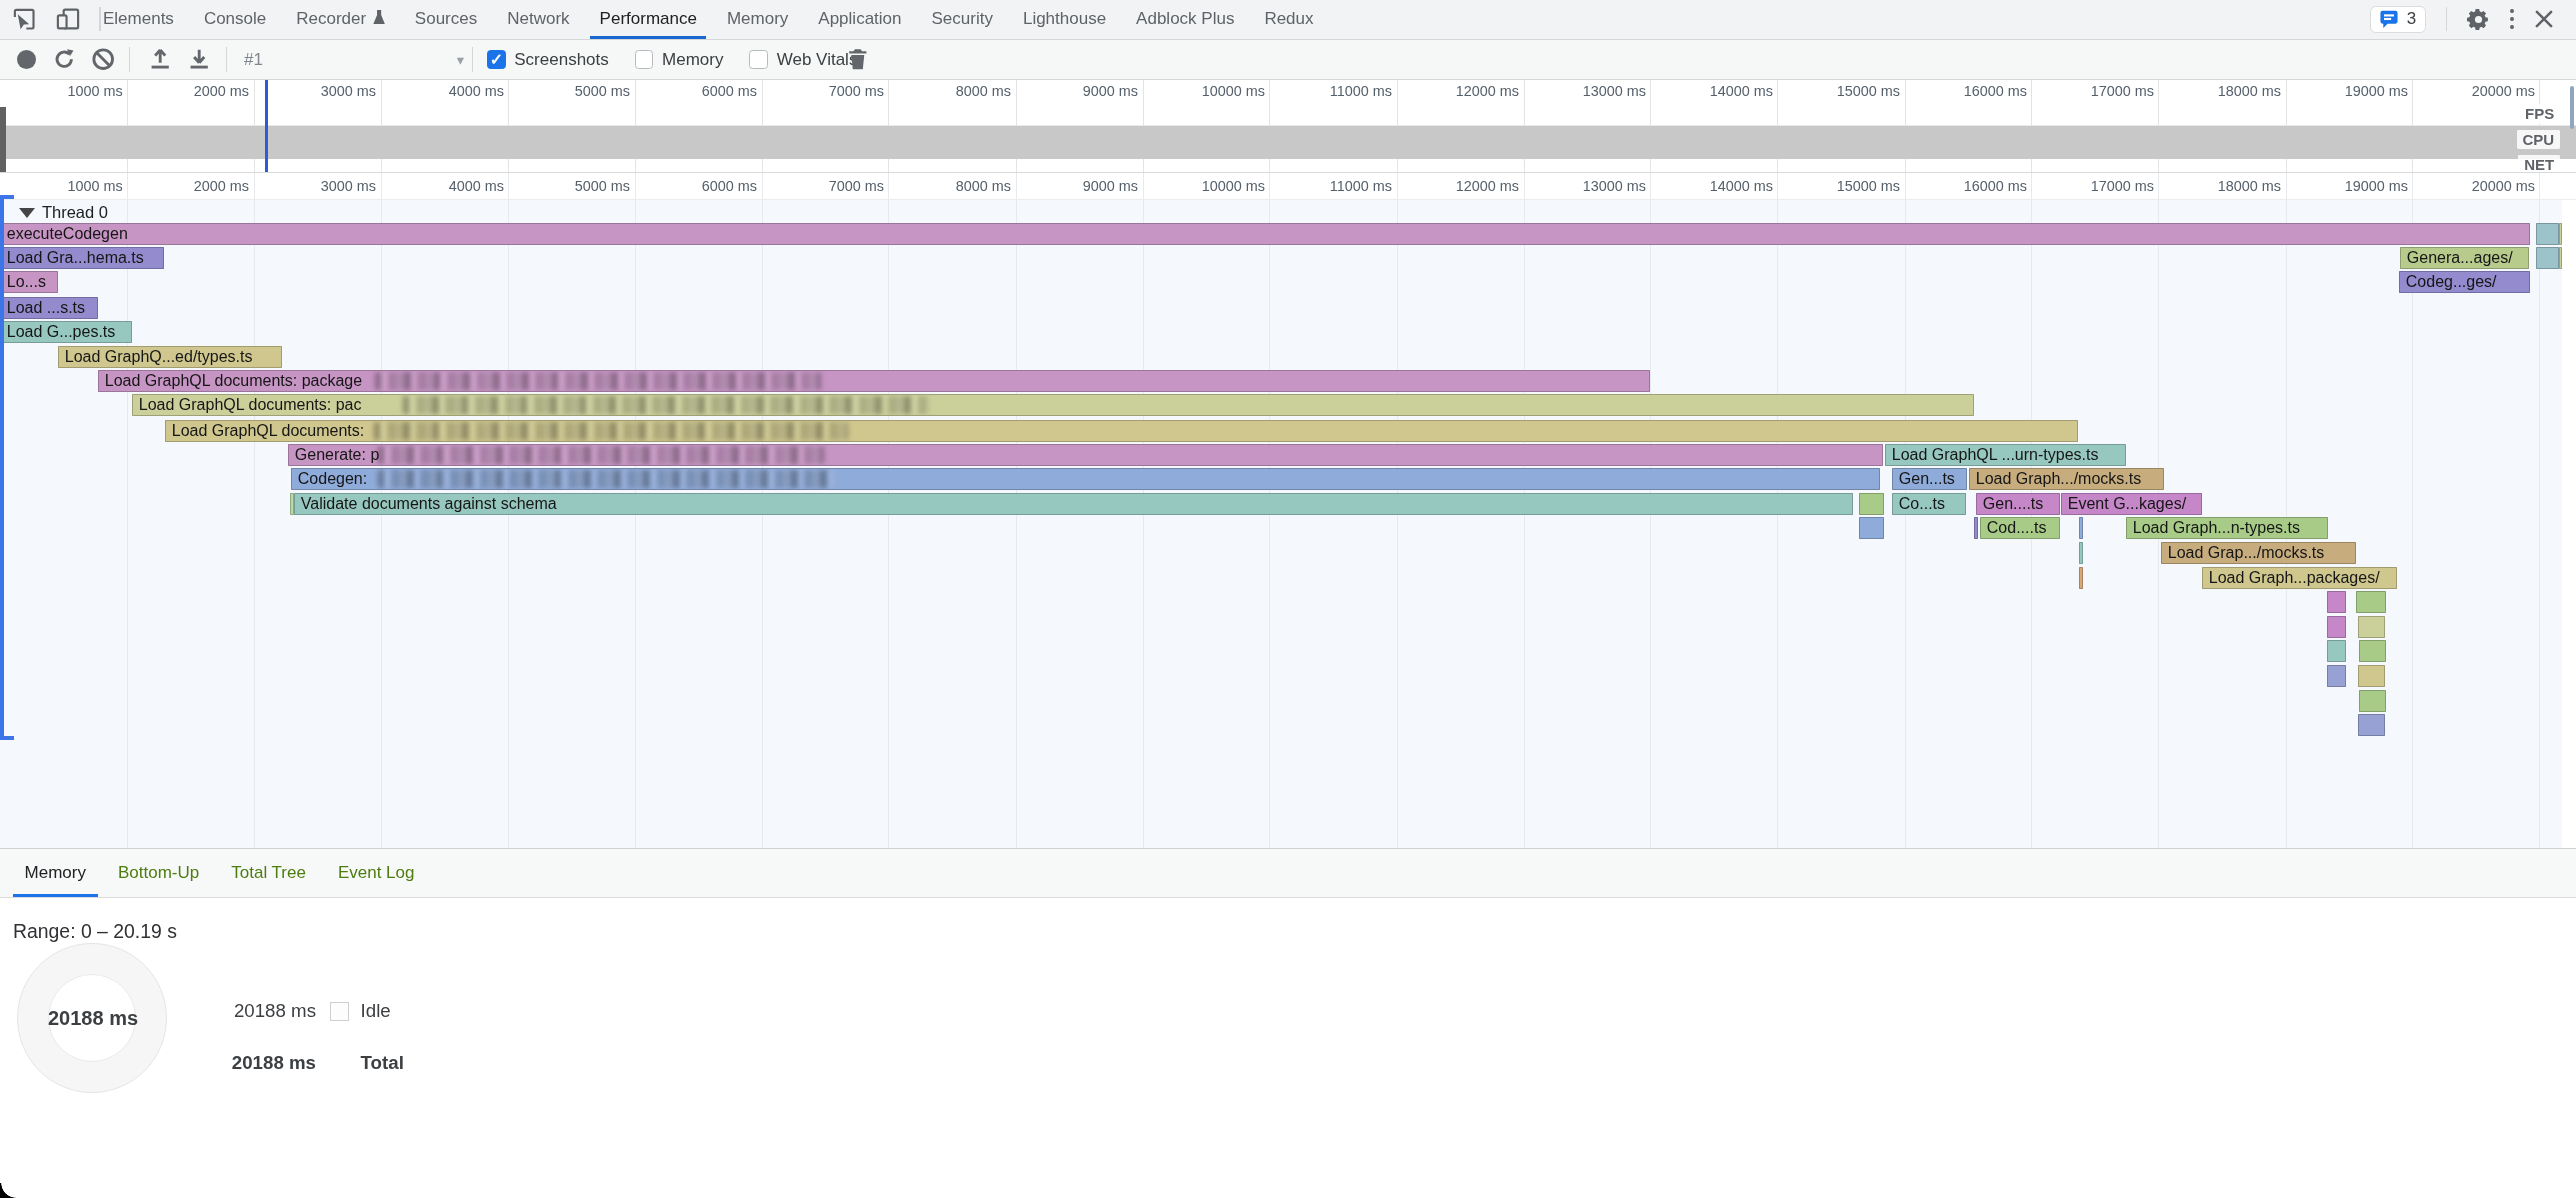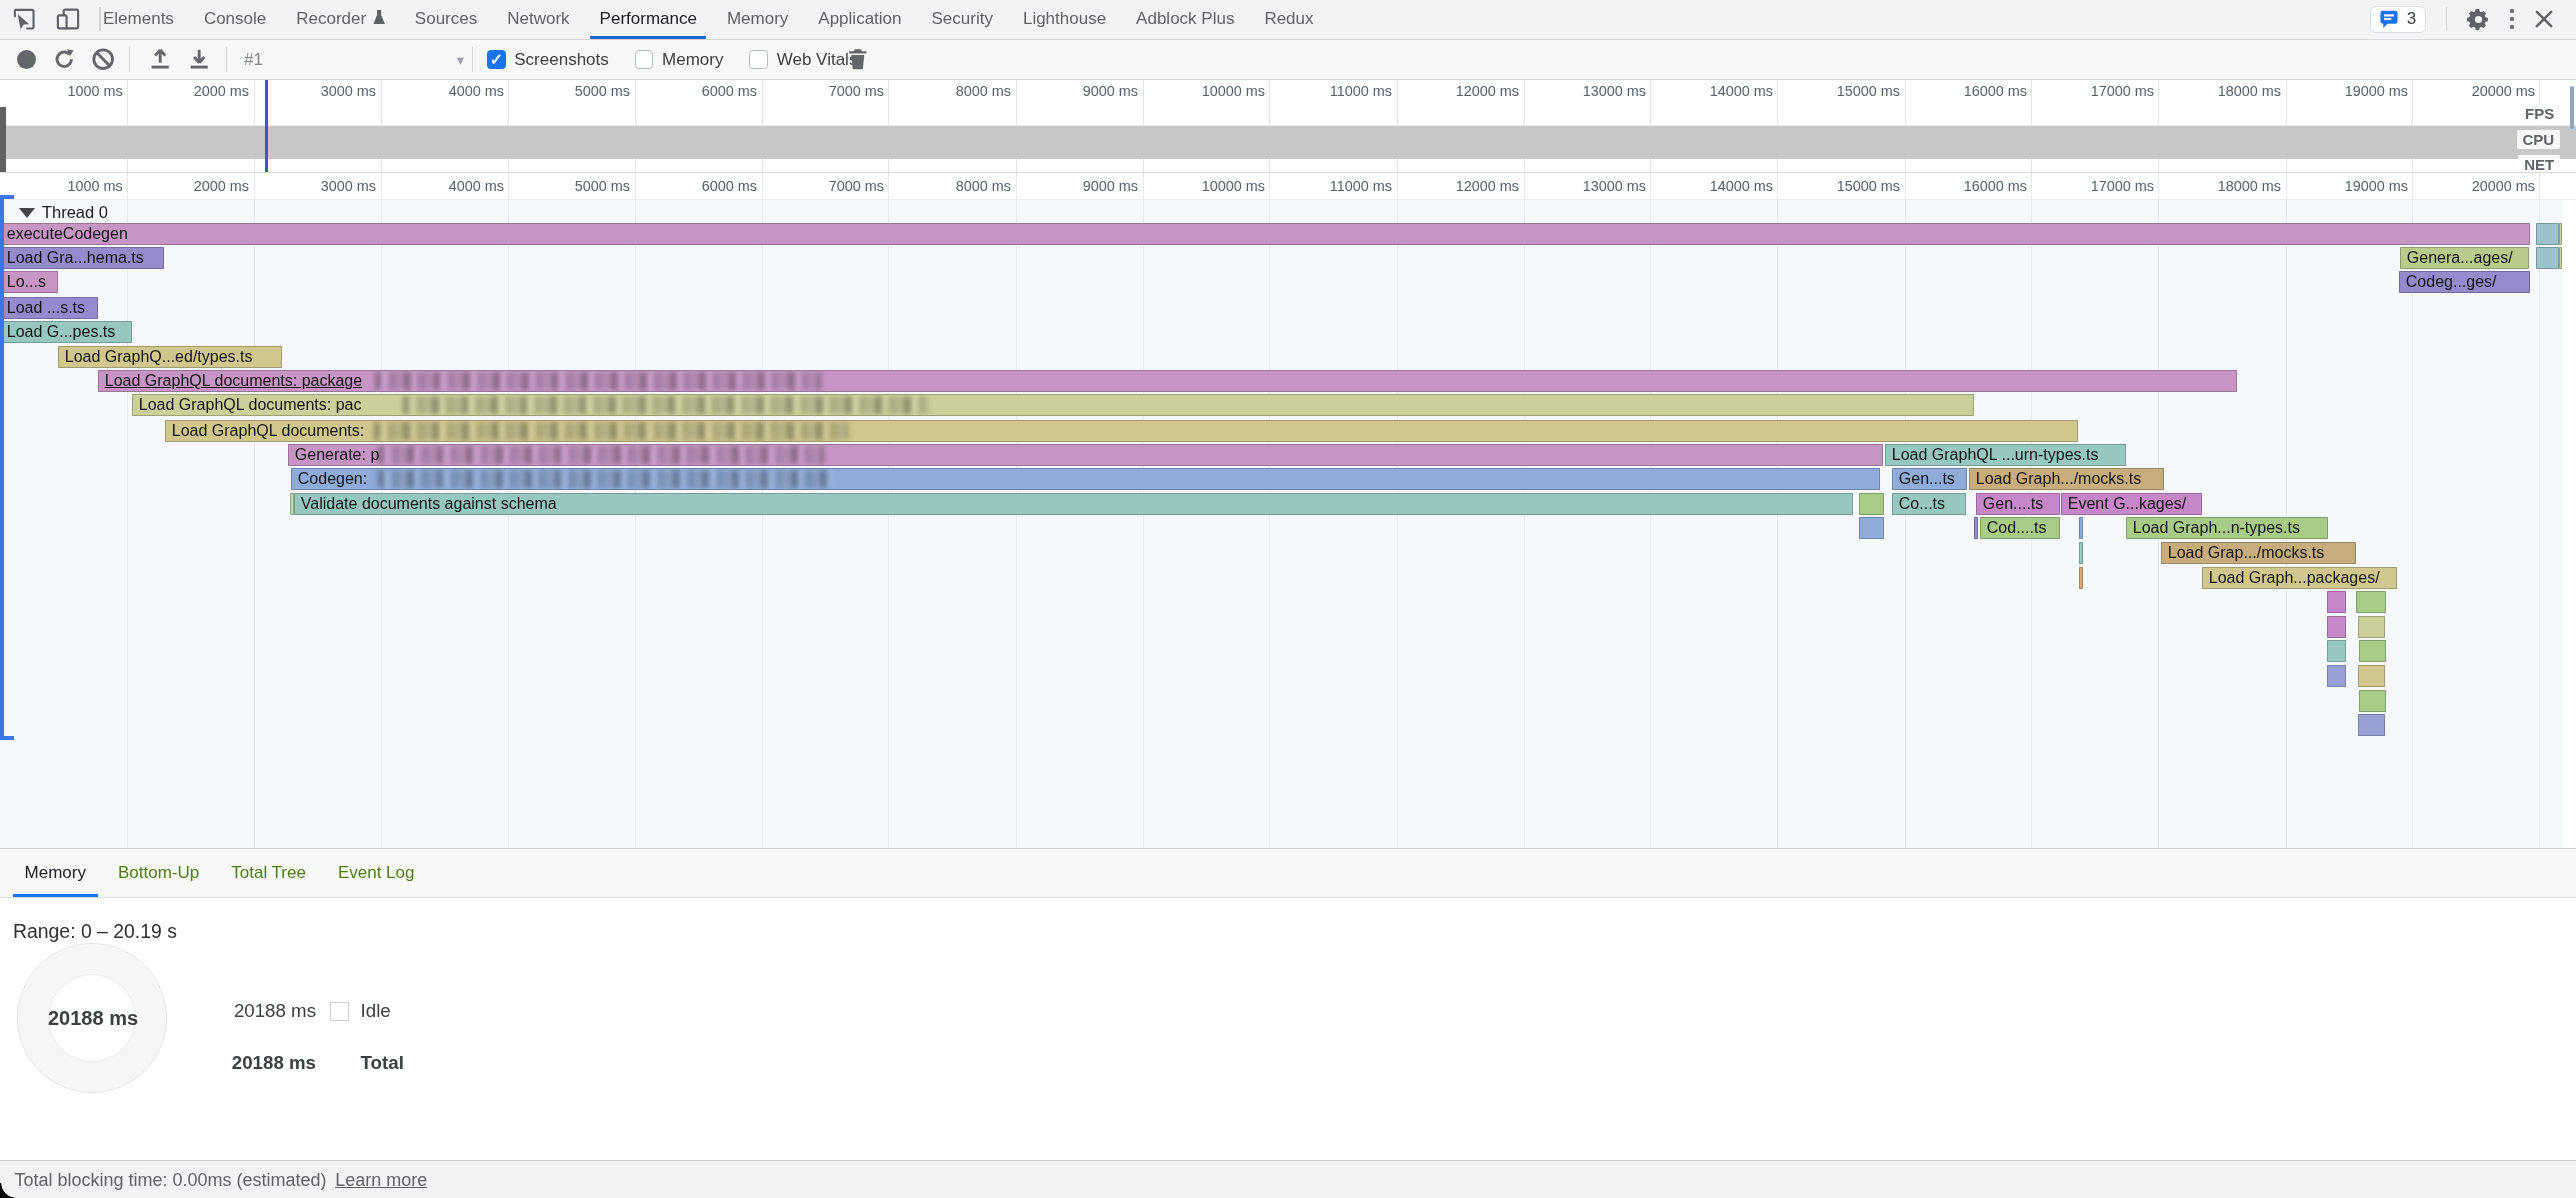--- a/index.html
+++ b/index.html
@@ -297,21 +297,21 @@
       <div class="bar tiny" style="left: 2559px; top: 50px; width: 2.9px; background: rgb(203, 207, 153); border-color: rgb(158, 161, 119);"></div>
       <div class="bar" style="left: 0px; top: 74px; width: 164px; background: rgb(147, 139, 206); border-color: rgb(115, 108, 161);"><span>Load Gra...hema.ts</span></div>
       <div class="bar" style="left: 2400px; top: 74px; width: 129px; background: rgb(183, 203, 141); border-color: rgb(143, 158, 110);"><span>Genera...ages/</span></div>
       <div class="bar" style="left: 2536px; top: 74px; width: 23px; background: rgb(155, 195, 201); border-color: rgb(121, 152, 157);"></div>
       <div class="bar tiny" style="left: 2559px; top: 74px; width: 2.9px; background: rgb(203, 207, 153); border-color: rgb(158, 161, 119);"></div>
       <div class="bar" style="left: 0px; top: 98px; width: 58px; background: rgb(199, 149, 196); border-color: rgb(155, 116, 153);"><span>Lo...s</span></div>
       <div class="bar" style="left: 2399px; top: 98px; width: 131px; background: rgb(147, 139, 206); border-color: rgb(115, 108, 161);"><span>Codeg...ges/</span></div>
       <div class="bar" style="left: 0px; top: 124px; width: 98px; background: rgb(147, 139, 206); border-color: rgb(115, 108, 161);"><span>Load ...s.ts</span></div>
       <div class="bar" style="left: 0px; top: 148px; width: 132px; background: rgb(151, 200, 191); border-color: rgb(118, 156, 149);"><span>Load G...pes.ts</span></div>
       <div class="bar" style="left: 58px; top: 173px; width: 224px; background: rgb(207, 199, 142); border-color: rgb(161, 155, 111);"><span>Load GraphQ...ed/types.ts</span></div>
-      <div class="bar" style="left: 98px; top: 197px; width: 2139px; background: rgb(199, 149, 196); border-color: rgb(155, 116, 153); text-decoration: underline;"><span>Load GraphQL documents: package</span><span class="blurchunk" style="left: 276px; width: 446px;"></span></div>
+      <div class="bar" style="left: 98px; top: 197px; width: 1552px; background: rgb(199, 149, 196); border-color: rgb(155, 116, 153);"><span>Load GraphQL documents: package</span><span class="blurchunk" style="left: 276px; width: 446px;"></span></div>
       <div class="bar" style="left: 132px; top: 221px; width: 1842px; background: rgb(203, 207, 153); border-color: rgb(158, 161, 119);"><span>Load GraphQL documents: pac</span><span class="blurchunk" style="left: 270px; width: 525px;"></span></div>
       <div class="bar" style="left: 165px; top: 247px; width: 1913px; background: rgb(207, 199, 142); border-color: rgb(161, 155, 111);"><span>Load GraphQL documents:</span><span class="blurchunk" style="left: 208px; width: 474px;"></span></div>
       <div class="bar" style="left: 288px; top: 271px; width: 1595px; background: rgb(199, 149, 196); border-color: rgb(155, 116, 153);"><span>Generate: p</span><span class="blurchunk" style="left: 89px; width: 446px;"></span></div>
       <div class="bar" style="left: 1885px; top: 271px; width: 241px; background: rgb(151, 200, 191); border-color: rgb(118, 156, 149);"><span>Load GraphQL ...urn-types.ts</span></div>
       <div class="bar" style="left: 291px; top: 295px; width: 1589px; background: rgb(143, 171, 217); border-color: rgb(112, 133, 169);"><span>Codegen:</span><span class="blurchunk" style="left: 86px; width: 456px;"></span></div>
       <div class="bar" style="left: 1892px; top: 295px; width: 75px; background: rgb(143, 171, 217); border-color: rgb(112, 133, 169);"><span>Gen...ts</span></div>
       <div class="bar" style="left: 1969px; top: 295px; width: 195px; background: rgb(199, 172, 126); border-color: rgb(155, 134, 98);"><span>Load Graph.../mocks.ts</span></div>
       <div class="bar tiny" style="left: 290px; top: 320px; width: 4.3px; background: rgb(185, 217, 166); border-color: rgb(144, 169, 129);"></div>
       <div class="bar" style="left: 294px; top: 320px; width: 1559px; background: rgb(151, 200, 191); border-color: rgb(118, 156, 149);"><span>Validate documents against schema</span></div>
       <div class="bar" style="left: 1859px; top: 320px; width: 25px; background: rgb(168, 204, 135); border-color: rgb(131, 159, 105);"></div>
@@ -353,19 +353,15 @@
   <div class="leg-row" style="top:151px;">
     <span class="leg-val">20188 ms</span>
     <span class="leg-swatch"></span>
     <span class="leg-name">Idle</span>
   </div>
   <div class="leg-row" style="top:203px;">
     <span class="leg-val bold">20188 ms</span>
     <span class="leg-swatch" style="visibility:hidden;"></span>
     <span class="leg-name bold">Total</span>
   </div>
-  <div id="footer">
-    <span>Total blocking time: 0.00ms (estimated)</span>
-    <a href="#">Learn more</a>
-  </div>
 </div>
 <div id="corner-bl"></div>
 
 
 </body></html>

